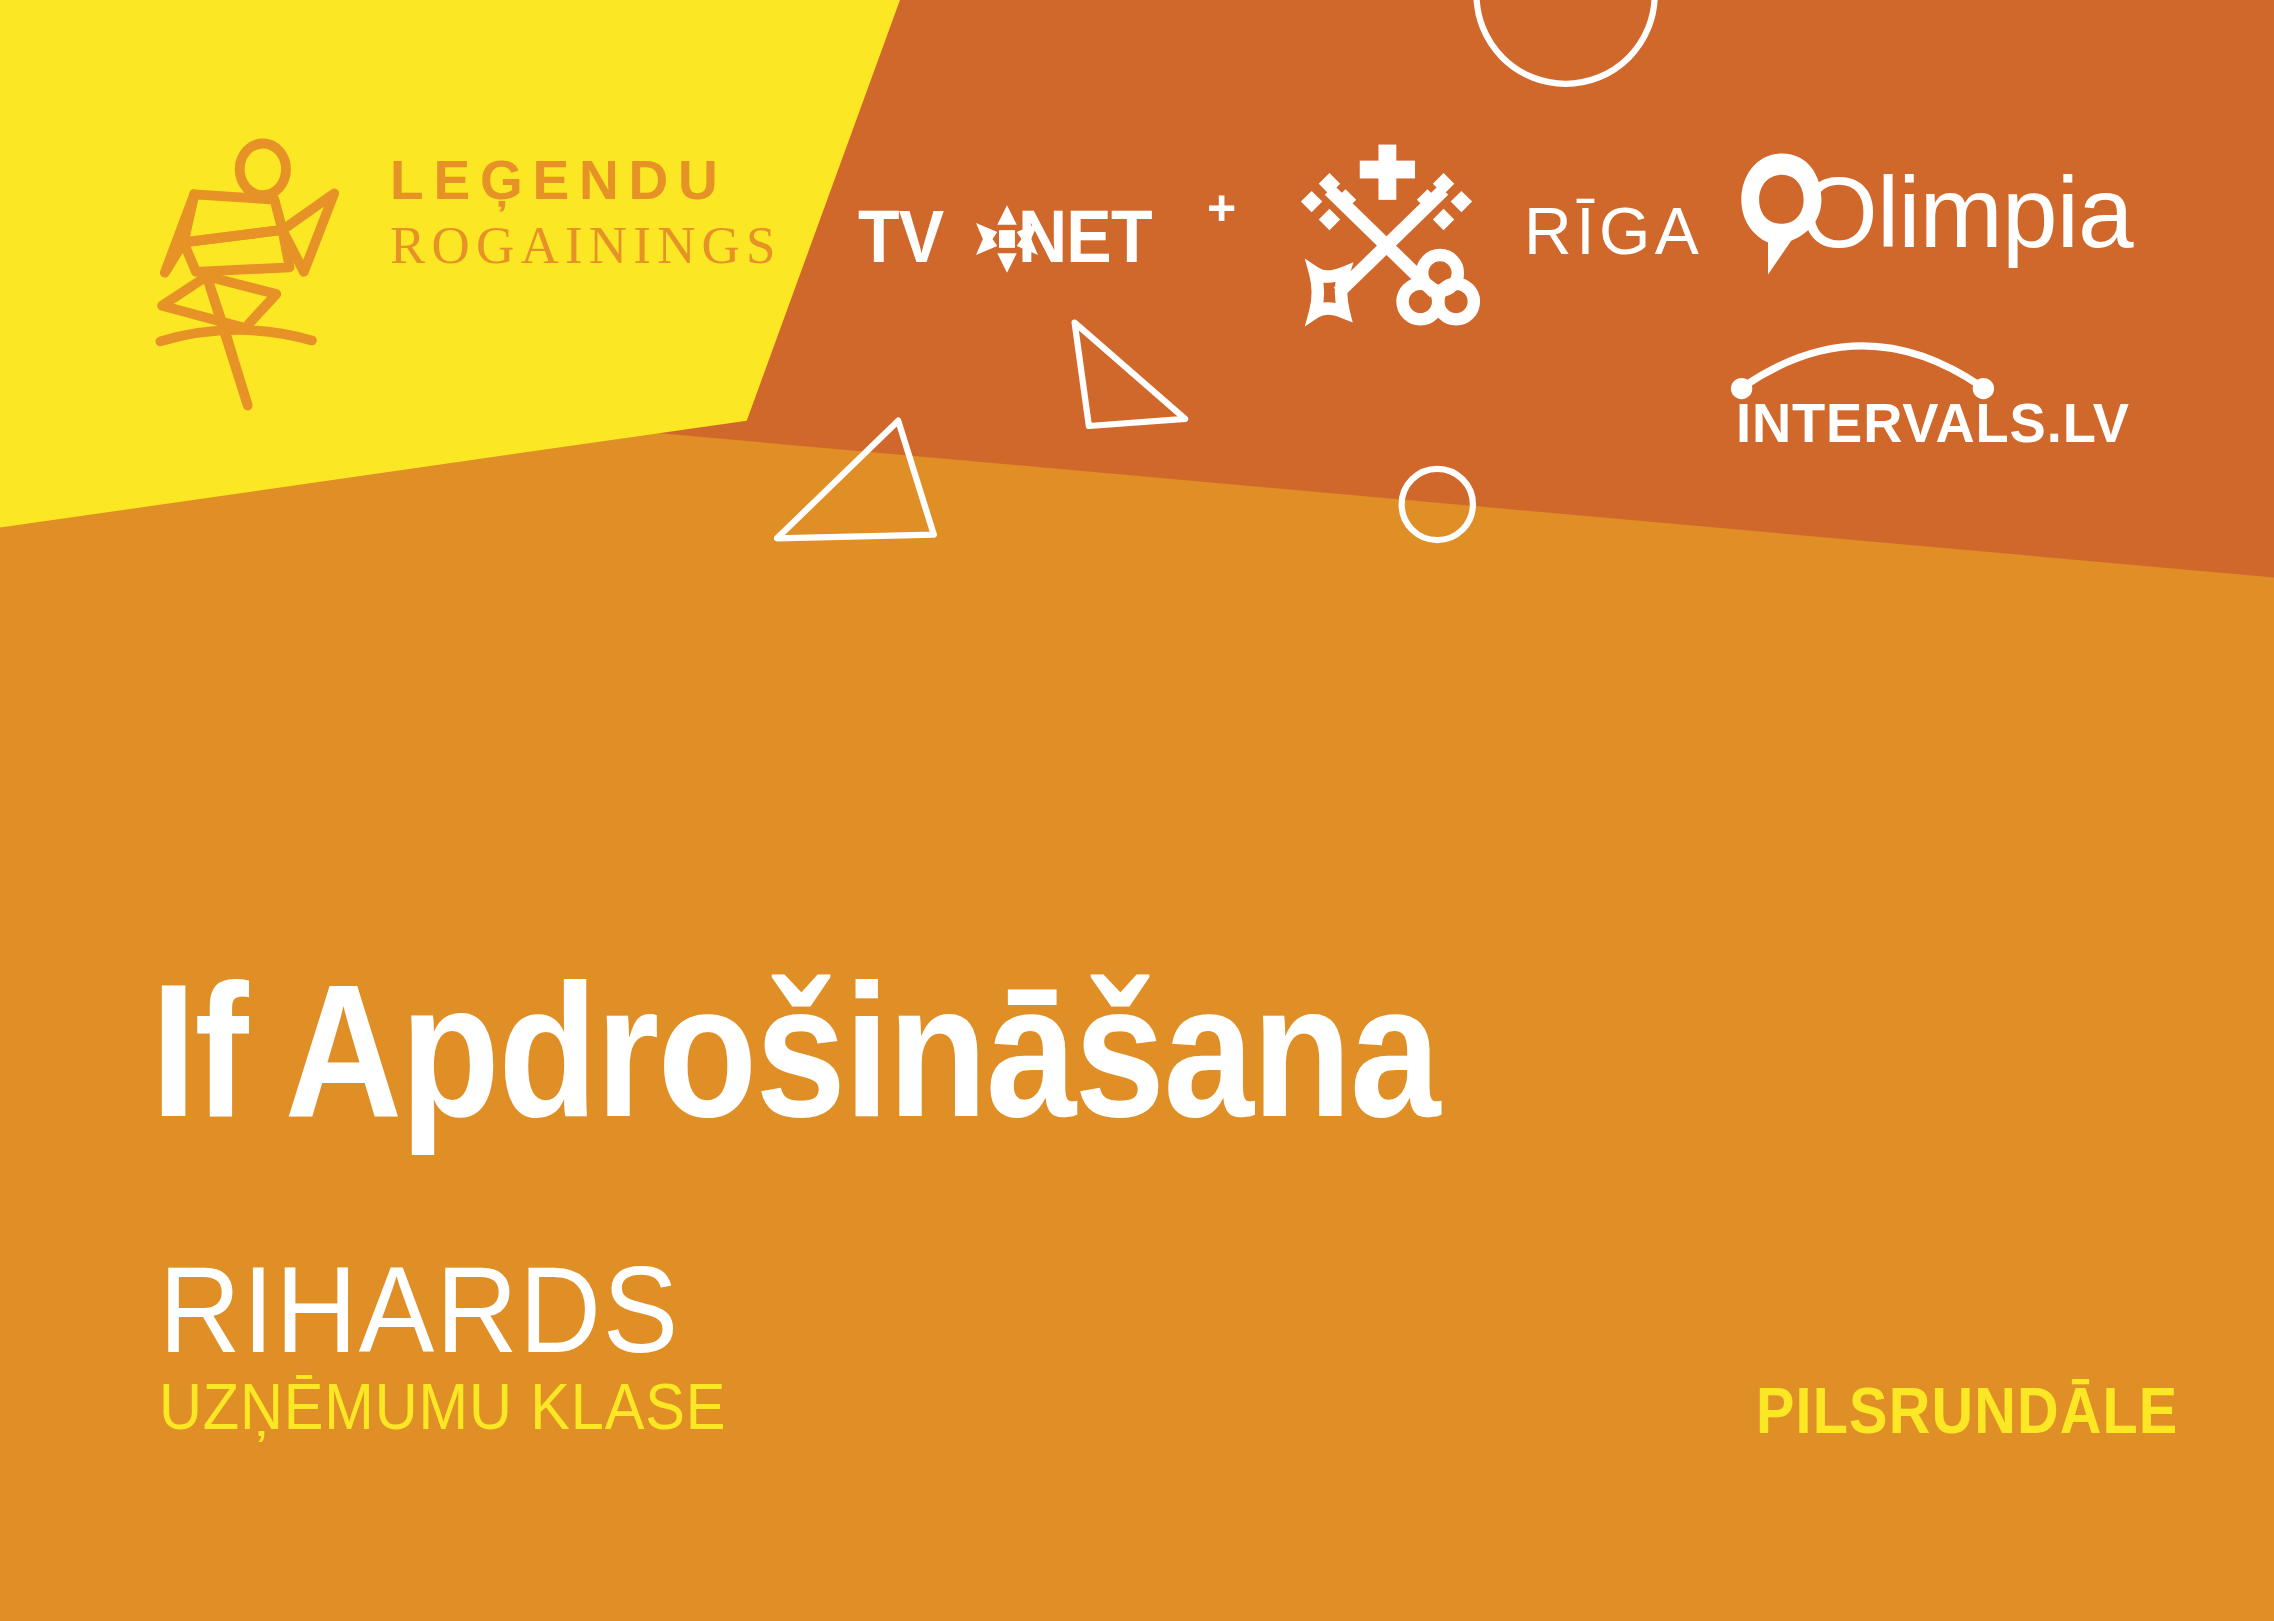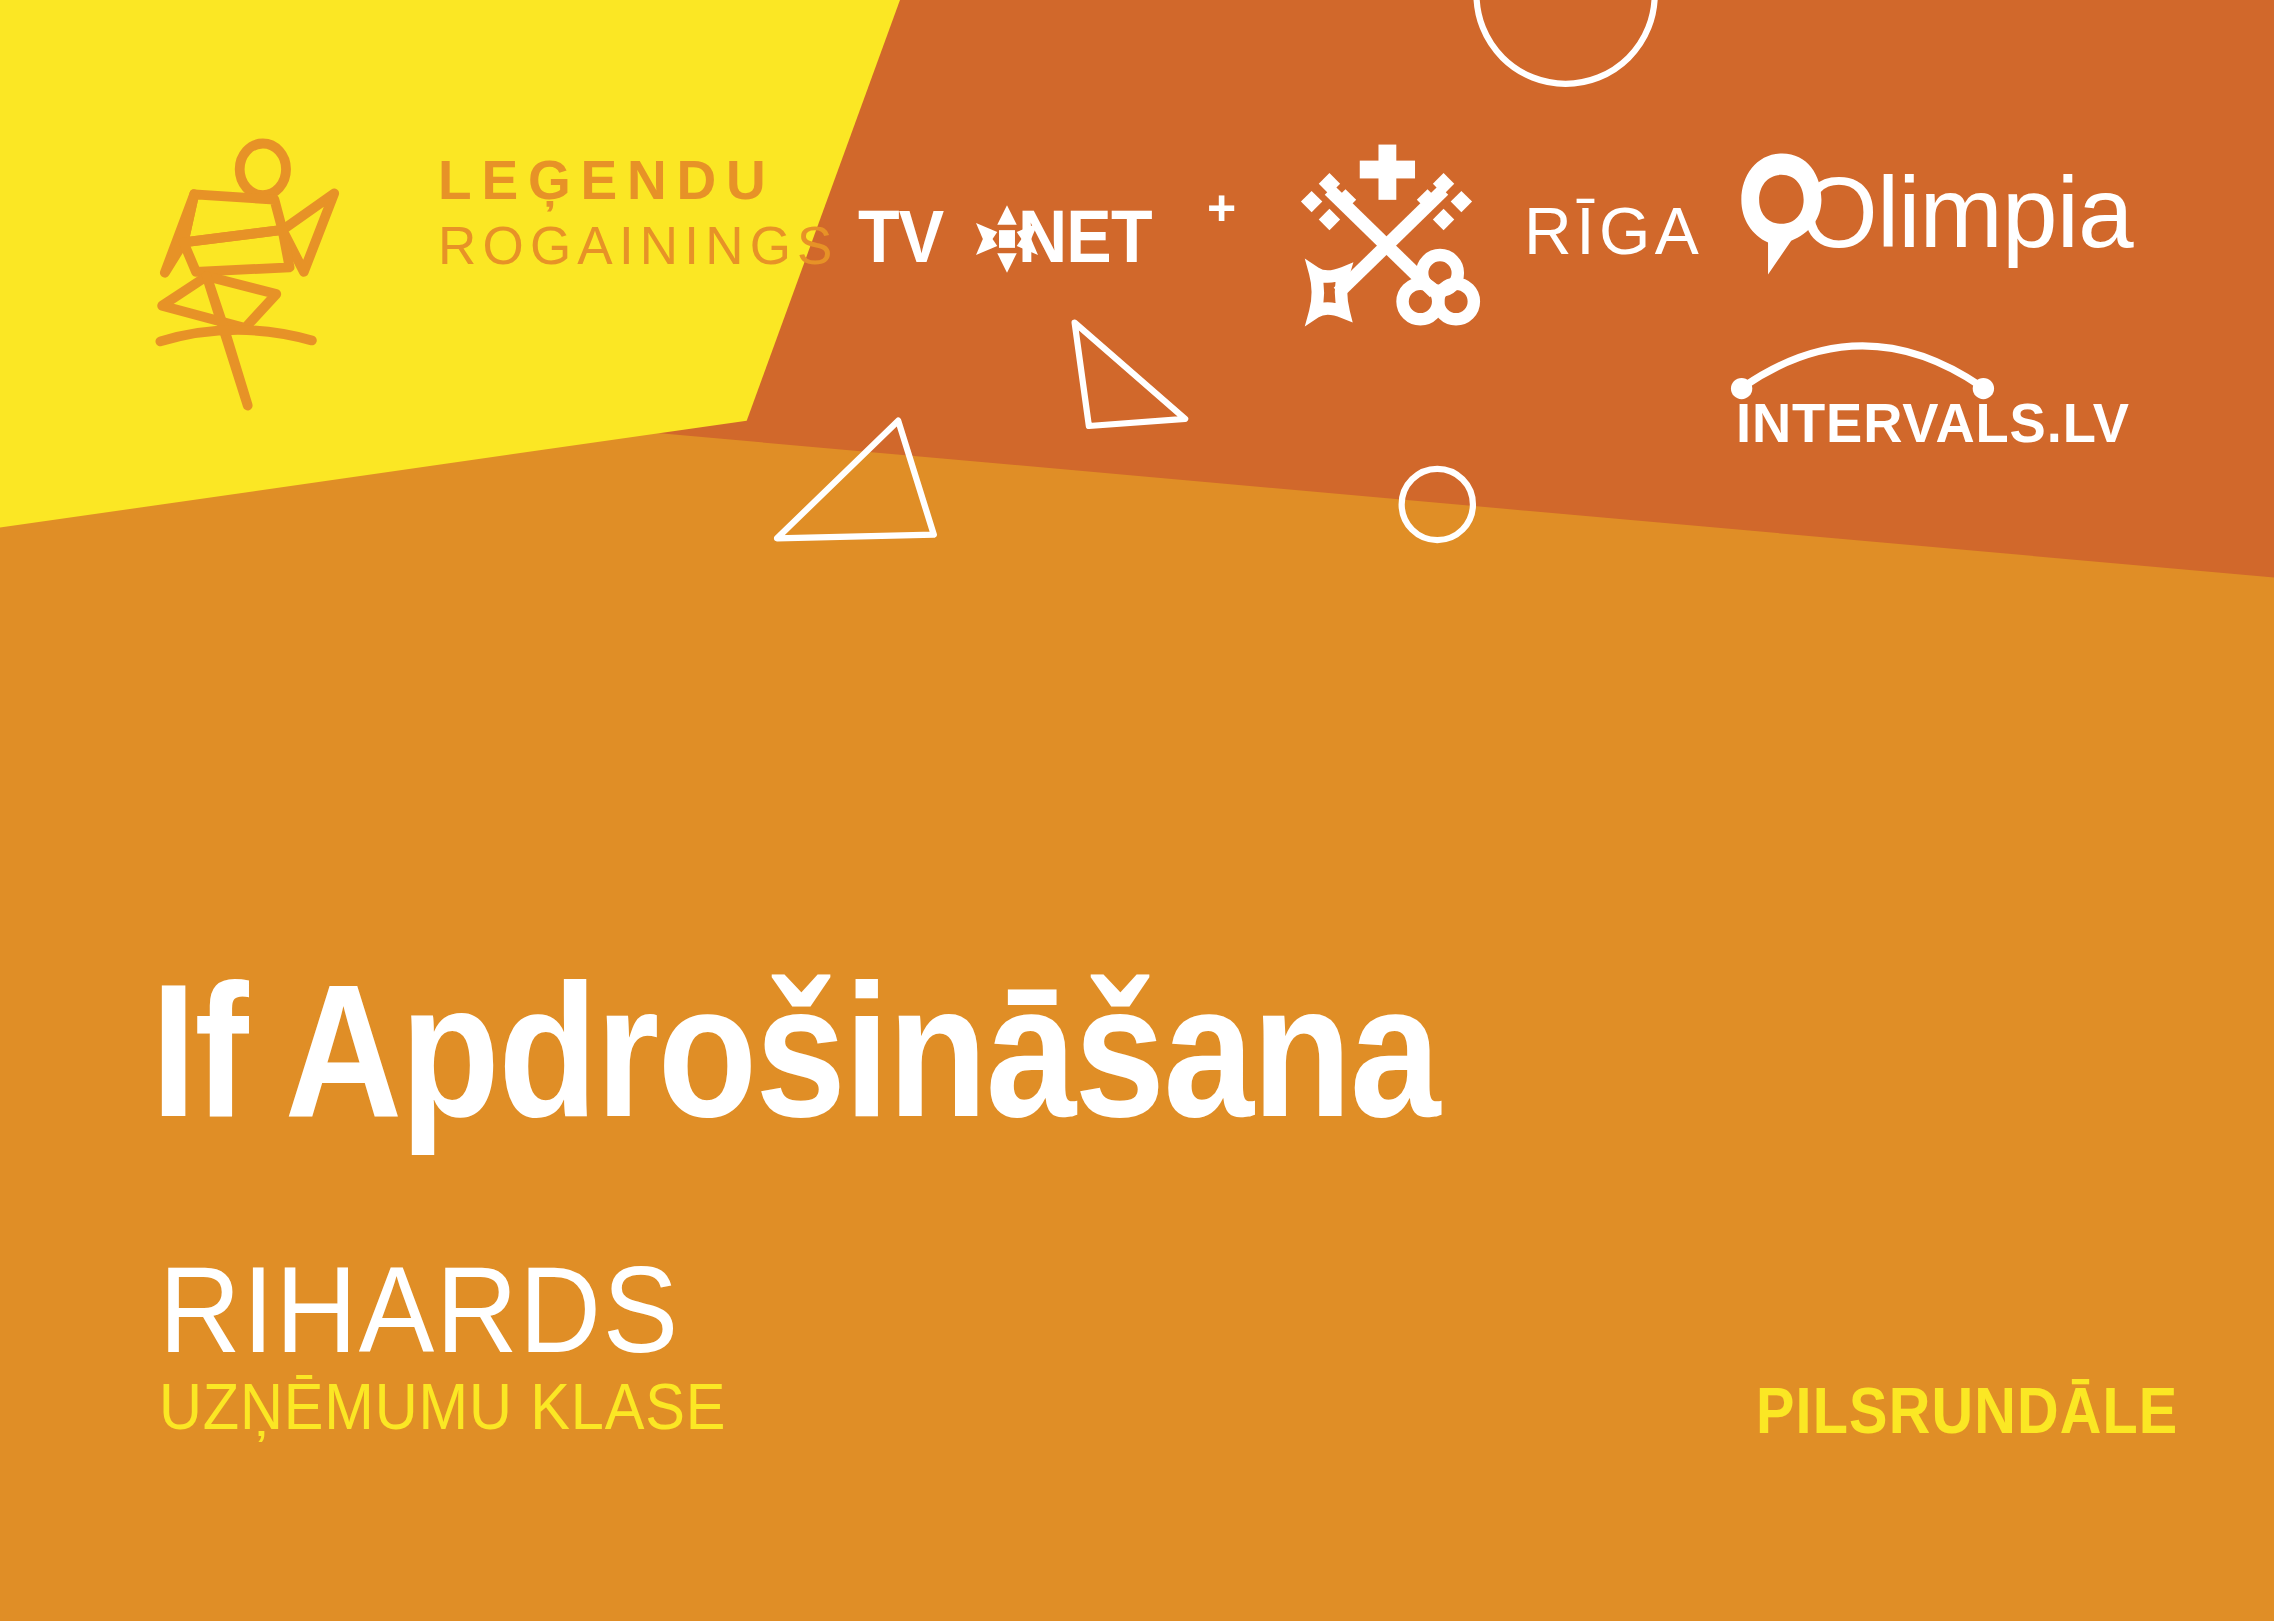--- a/index.html
+++ b/index.html
@@ -79,34 +79,34 @@
   }
 
   
   #legendu-wordmark {
     position:absolute;
     left:390px;
     top:153px;
     color:#E79227;
     font-family:"Liberation Sans", sans-serif;
     line-height:1;
-    margin-left:48px;
   }
   #legendu-wordmark .w1 {
     display:block;
     font-weight:700;
     font-size:55px;
     letter-spacing:9.8px;
   }
   #legendu-wordmark .w2 {
     display:block;
     margin-top:10.7px;
     font-weight:400;
     font-size:53px;
     letter-spacing:6.2px;
+    font-family:Liberation Serif, serif;
   }
 
   
   .sponsor-text { position:absolute; color:#FFFFFF; font-family:"Liberation Sans", sans-serif; line-height:1; white-space:nowrap; }
   #riga-word {
     left:1524px; top:198px;
     font-weight:400; font-size:66px; letter-spacing:4.5px;
   }
   #intervals-word {
     left:1736px; top:395px;

